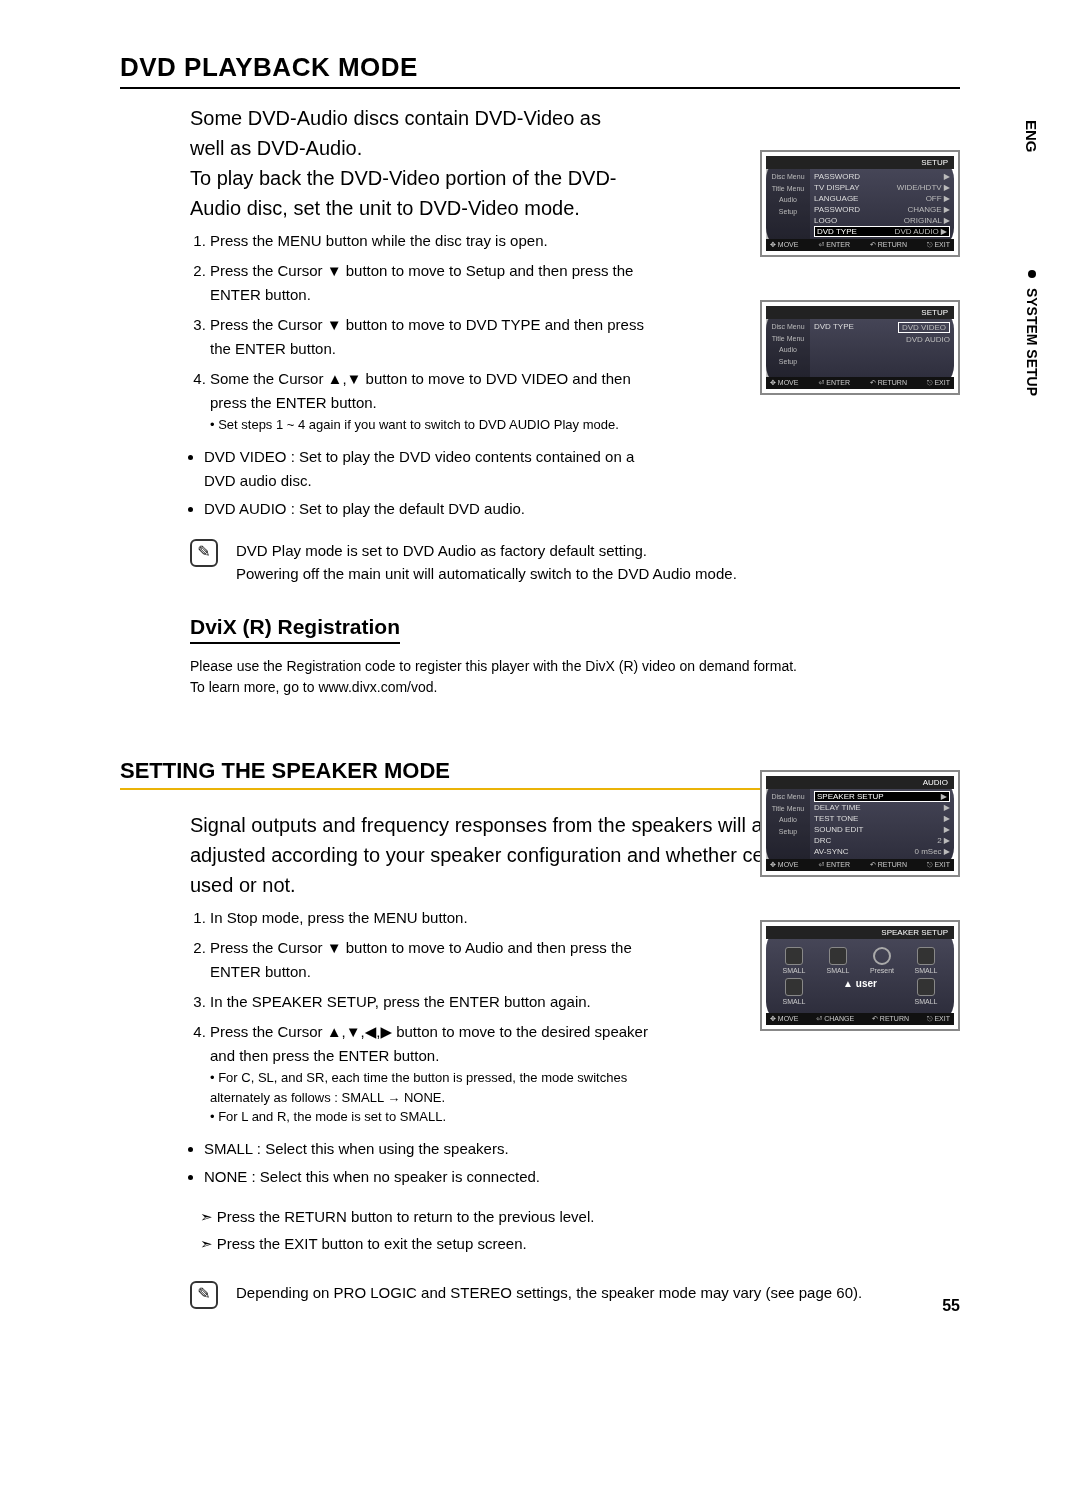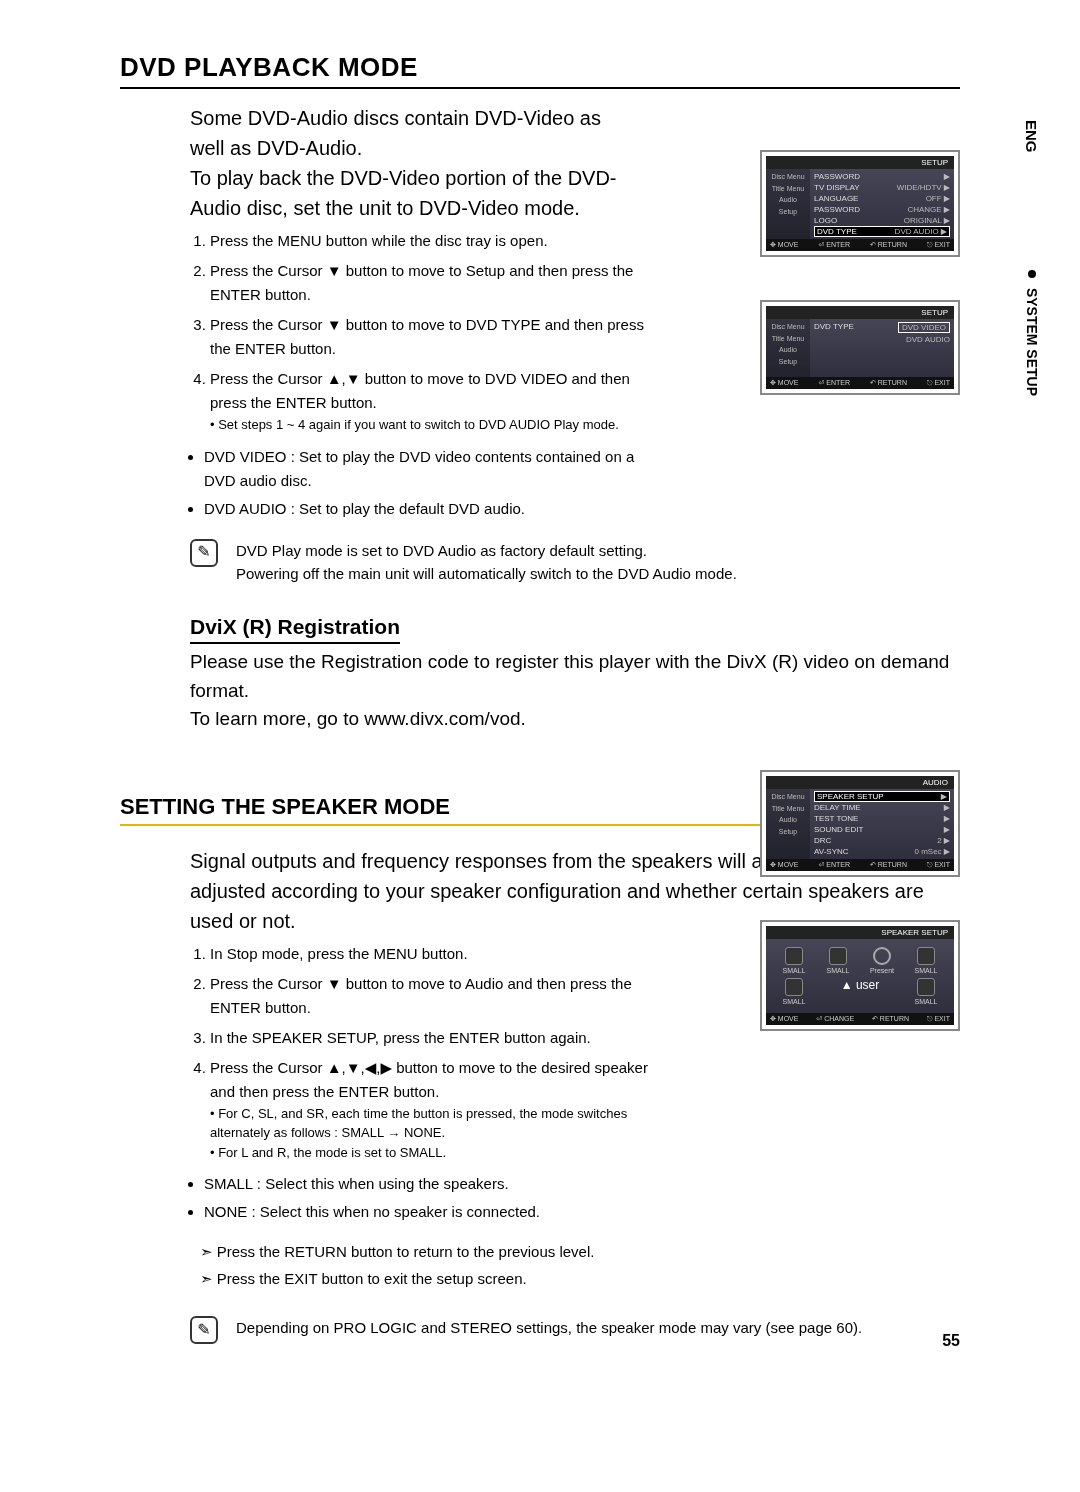--- a/index.html
+++ b/index.html
@@ -61,27 +61,27 @@
   .note-icon {
     width: 28px; height: 28px;
     border: 2px solid #333; border-radius: 6px;
     display: flex; align-items: center; justify-content: center;
     font-size: 16px; flex: 0 0 28px;
   }
   h2.sub-title {
     font-size: 21px;
     font-weight: bold;
     border-bottom: 2px solid #000;
-    margin: 30px 0 4px 70px;
+    margin: 30px 0 12px 70px;
     padding-bottom: 3px;
     display: inline-block;
   }
   .para {
     margin-left: 70px;
-    font-size: 19px;
+    font-size: 14px;
     line-height: 1.5;
   }
   h1.section2 {
     font-size: 22px;
     font-weight: bold;
     border-bottom: 2px solid #eab308;
     padding-bottom: 4px;
     margin: 60px 0 20px 0;
   }
   .arrow-line {
@@ -114,20 +114,21 @@
     position: absolute;
     background: #fff;
     border: 2px solid #888;
     padding: 4px;
     font-size: 9px;
     color: #fff;
   }
   .osd-inner {
     background: linear-gradient(#4a4a5c,#2a2a38);
     padding: 0;
+    border-radius: 23px;
   }
   .osd-header {
     display:flex; justify-content: space-between;
     padding: 2px 6px; background:#222; color:#fff; font-size:8px;
   }
   .osd-body { display:flex; }
   .osd-side {
     width: 44px; background: rgba(0,0,0,0.25);
     display:flex; flex-direction:column; gap:4px; padding:4px 2px;
     font-size:7px; color:#bbb; text-align:center;
@@ -149,21 +150,21 @@
   .osd3 { right: 120px; top: 770px; width: 200px; }
   .osd4 { right: 120px; top: 920px; width: 200px; }
 
   .spk-grid {
     display:grid; grid-template-columns: repeat(4,1fr);
     gap:4px; padding:8px; justify-items:center; color:#ccc; font-size:7px;
   }
   .spk-cell { display:flex; flex-direction:column; align-items:center; gap:2px;}
   .spk-box { width:18px;height:18px;border:1px solid #888;background:#333;border-radius:3px;}
   .spk-sw { width:18px;height:18px;border:2px solid #aaa;border-radius:50%;}
-  .spk-arrow{ font-size:12px; color:#fff;}
+  .spk-arrow{ font-size:10px; color:#fff;font-weight:bold;}
 </style>
 </head>
 <body>
 
 <div class="eng-tab">ENG</div>
 <div class="sys-tab">
   <span class="dot"></span>
   <span>SYSTEM SETUP</span>
 </div>
 
@@ -172,21 +173,21 @@
   <h1 class="title">DVD PLAYBACK MODE</h1>
 
   <div class="intro">Some DVD-Audio discs contain DVD-Video as well as DVD-Audio.</div>
   <div class="intro">To play back the DVD-Video portion of the DVD-Audio disc, set the unit to DVD-Video mode.</div>
 
   <ol class="steps">
     <li>Press the MENU button while the disc tray is open.</li>
     <li>Press the Cursor ▼ button to move to Setup and then press the ENTER button.</li>
     <li>Press the Cursor ▼ button to move to DVD TYPE and then press the ENTER button.</li>
     <li>
-      <span>Press the Cursor ▲,▼ button to move to DVD VIDEO and then press the ENTER button.</span>
+      <span>Some the Cursor ▲,▼ button to move to DVD VIDEO and then press the ENTER button.</span>
       <div class="sub">• <span>Set steps 1 ~ 4 again if you want to switch to DVD AUDIO Play mode.</span></div>
     </li>
   </ol>
 
   <ul class="bullet-list">
     <li>DVD VIDEO : Set to play the DVD video contents contained on a DVD audio disc.</li>
     <li>DVD AUDIO : Set to play the default DVD audio.</li>
   </ul>
 
   <div class="note-row">

